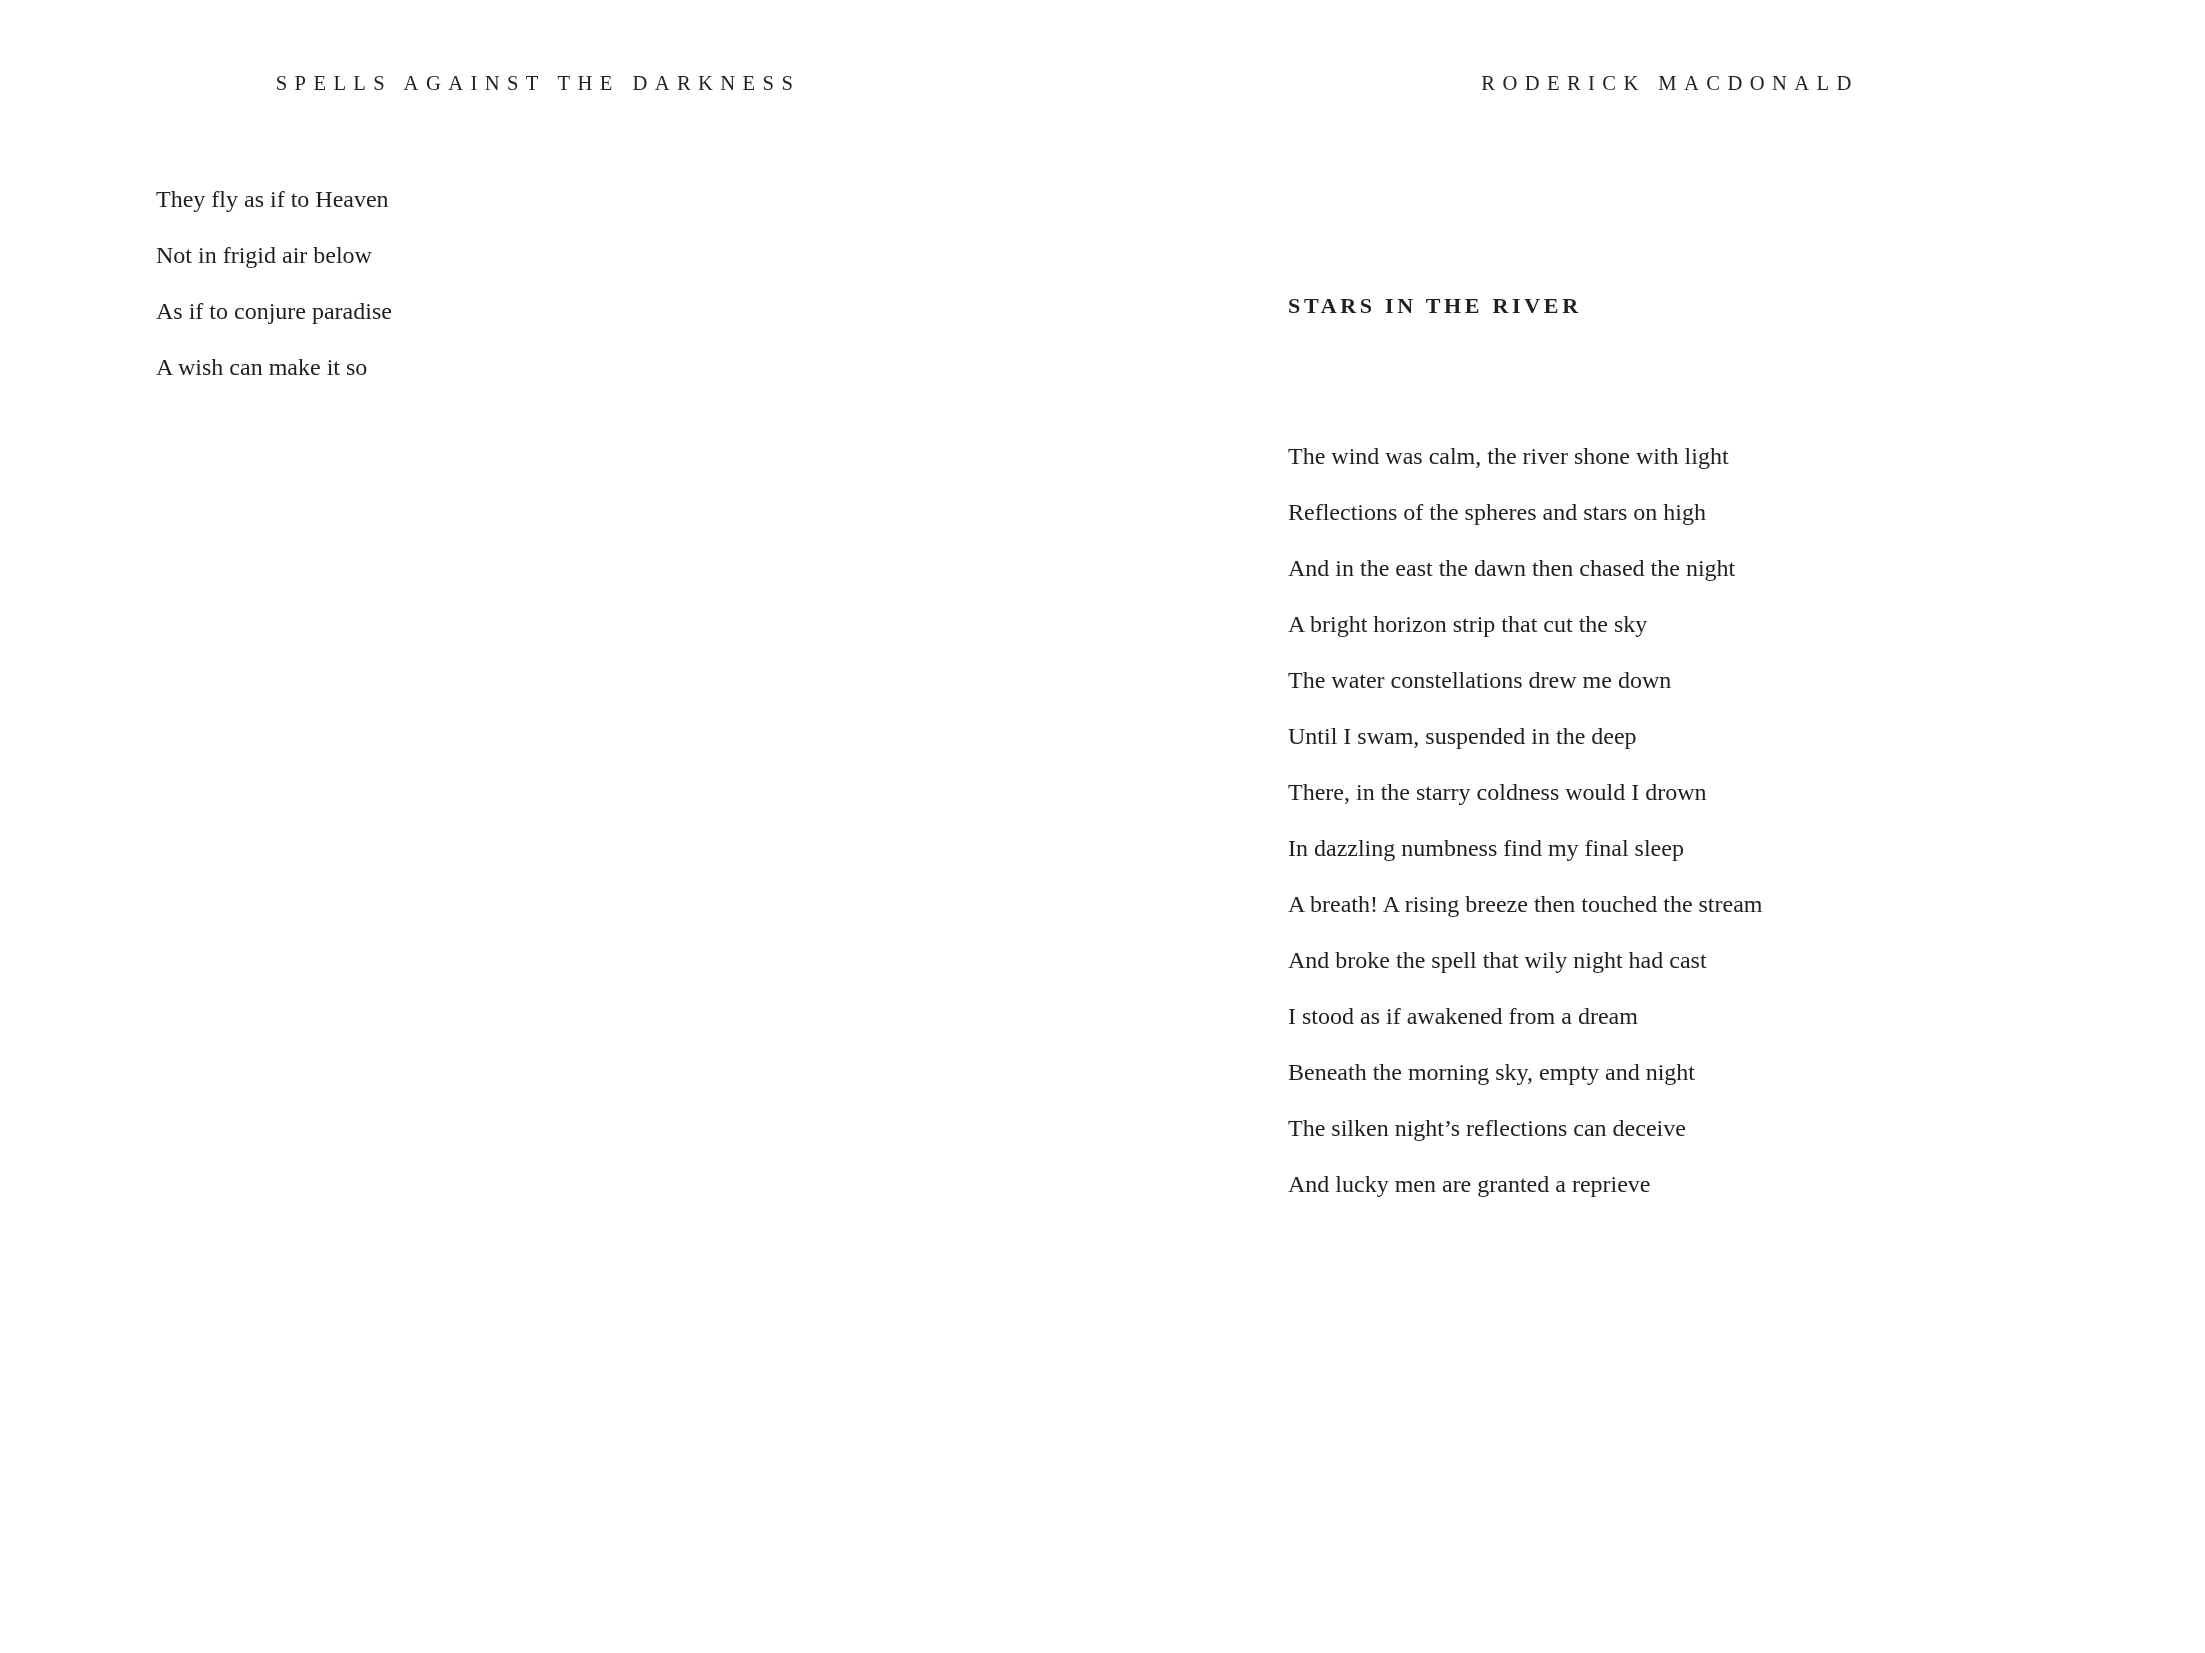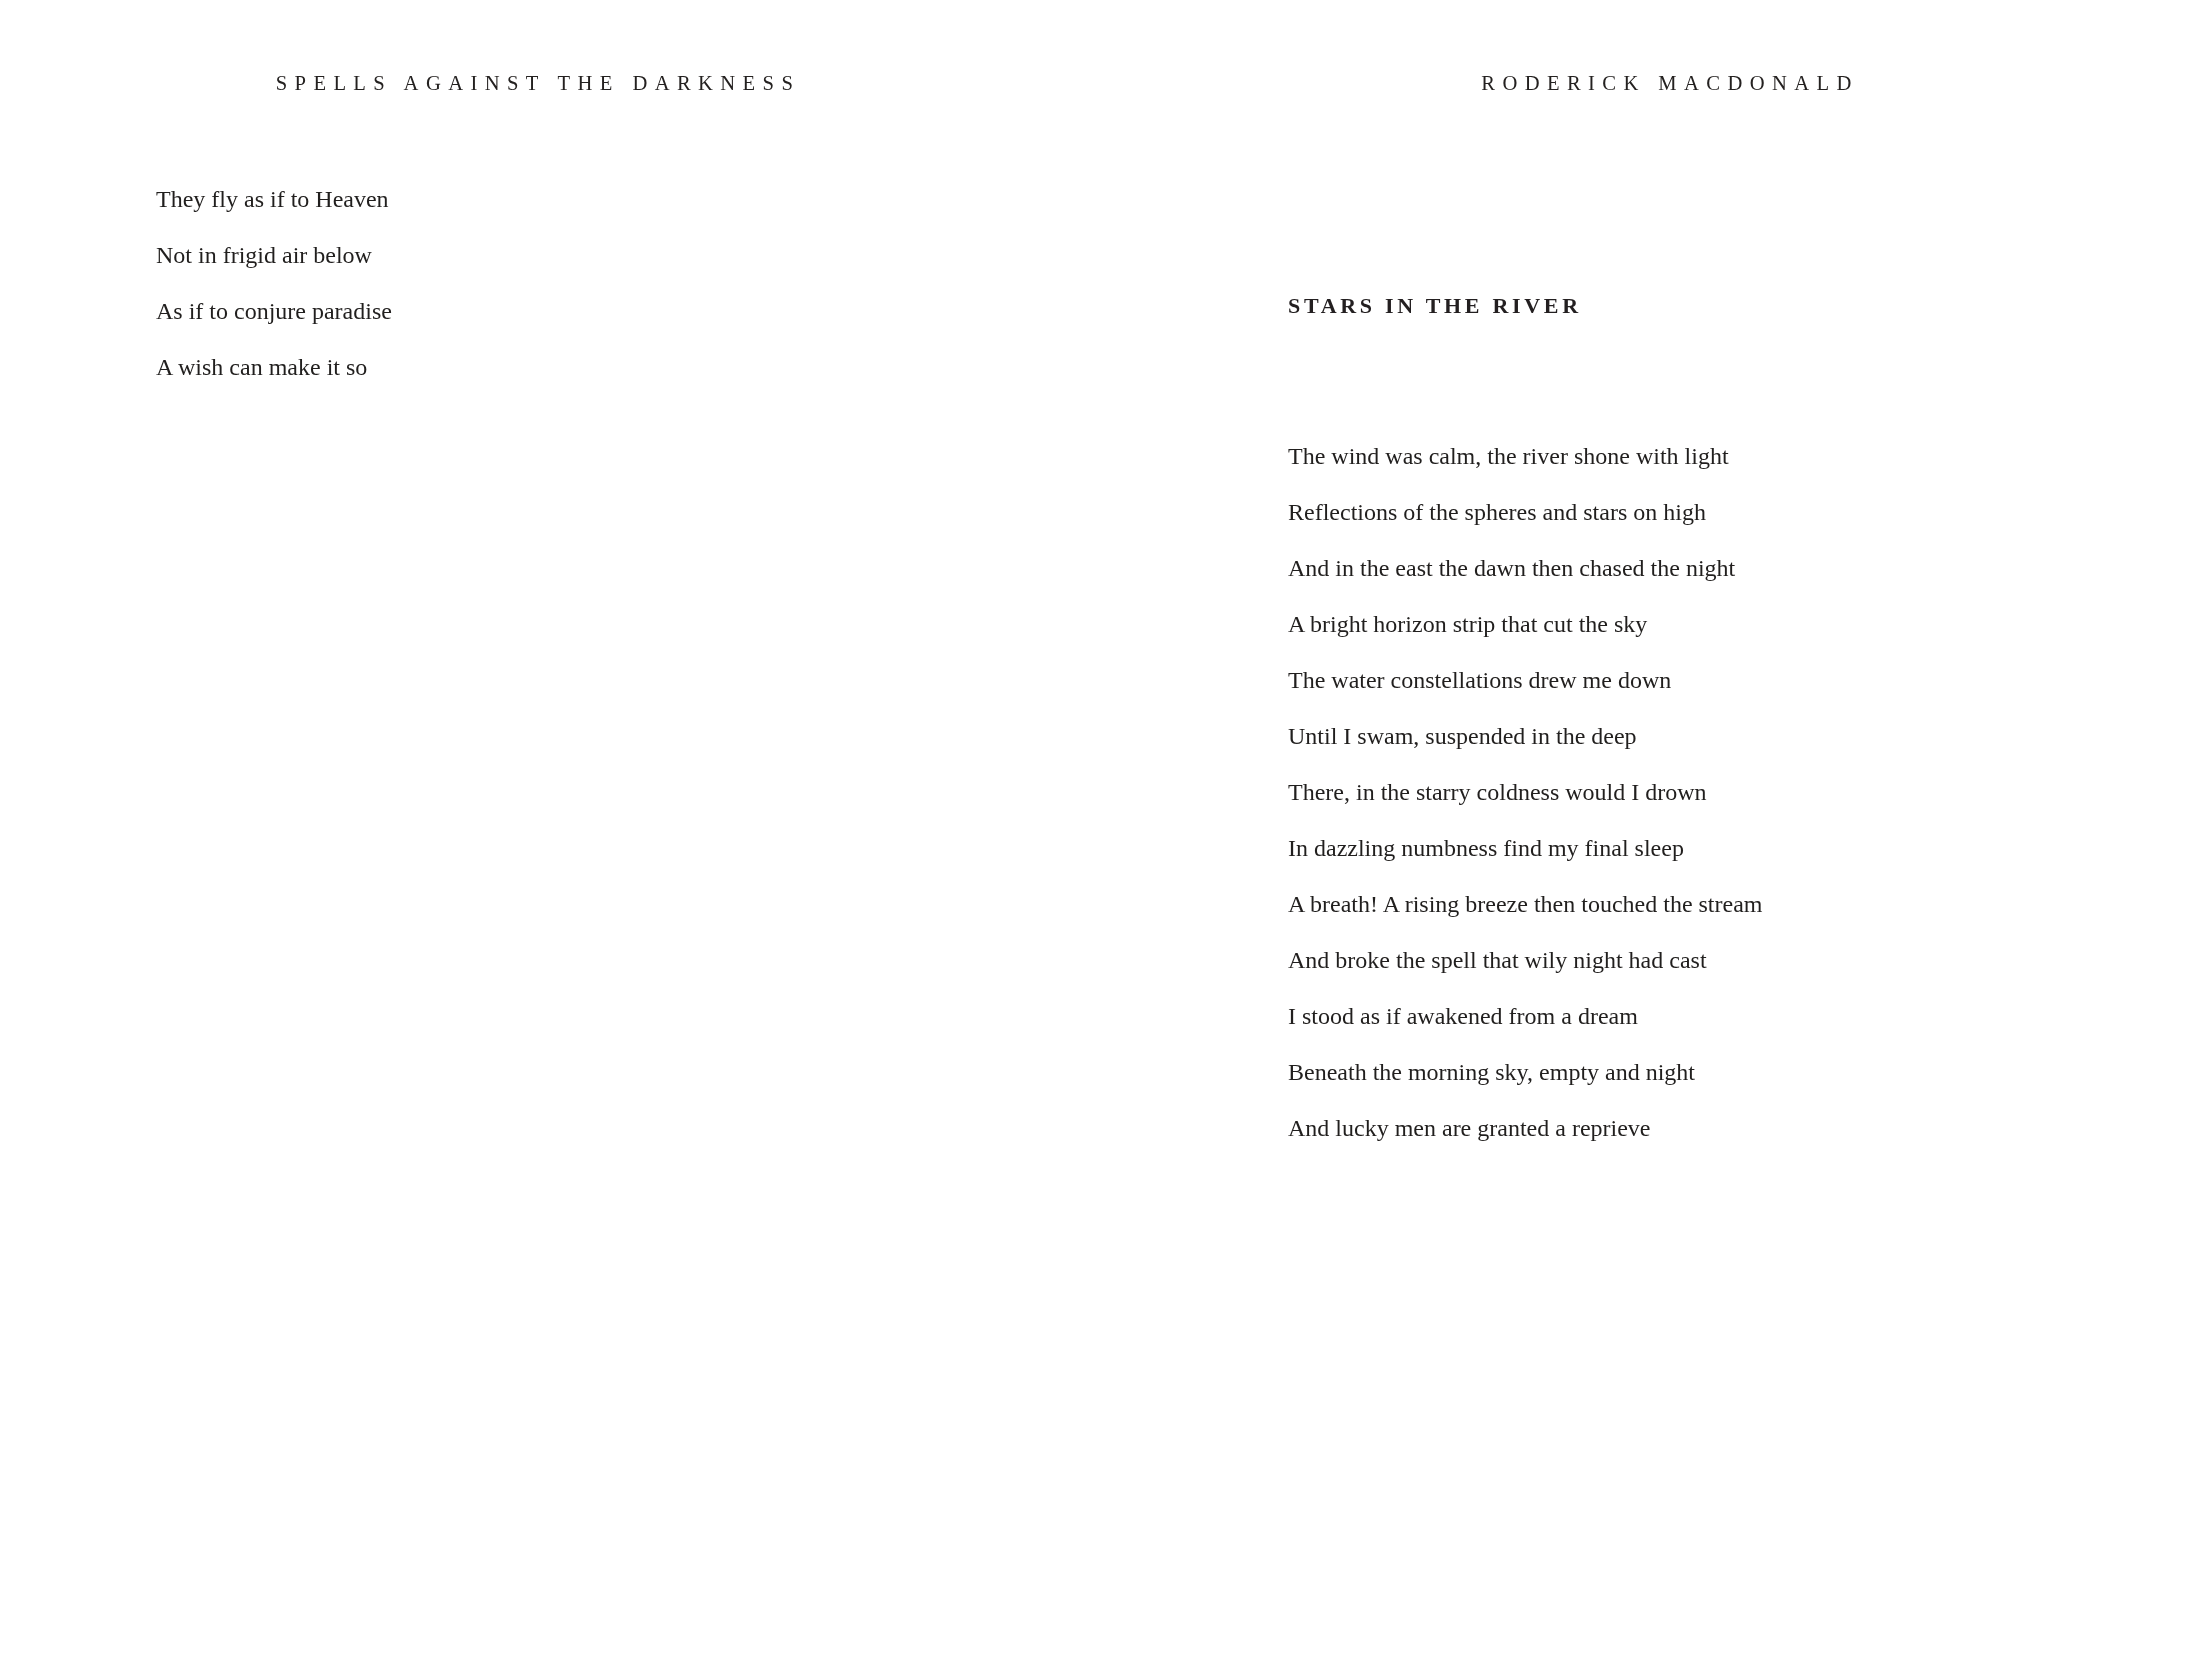--- a/index.html
+++ b/index.html
@@ -102,20 +102,21 @@
     <div>And in the east the dawn then chased the night</div>
     <div>A bright horizon strip that cut the sky</div>
     <div>The water constellations drew me down</div>
     <div>Until I swam, suspended in the deep</div>
     <div>There, in the starry coldness would I drown</div>
     <div>In dazzling numbness find my final sleep</div>
     <div>A breath! A rising breeze then touched the stream</div>
     <div>And broke the spell that wily night had cast</div>
     <div>I stood as if awakened from a dream</div>
     <div>Beneath the morning sky, empty and night</div>
+    <div>The silken night’s reflections can deceive</div>
     <div>And lucky men are granted a reprieve</div>
   </div>
 
   <div class="folio col-right">
     <span class="dot"></span><span class="num">11</span><span class="dot"></span>
   </div>
 
 </div>
 
 

